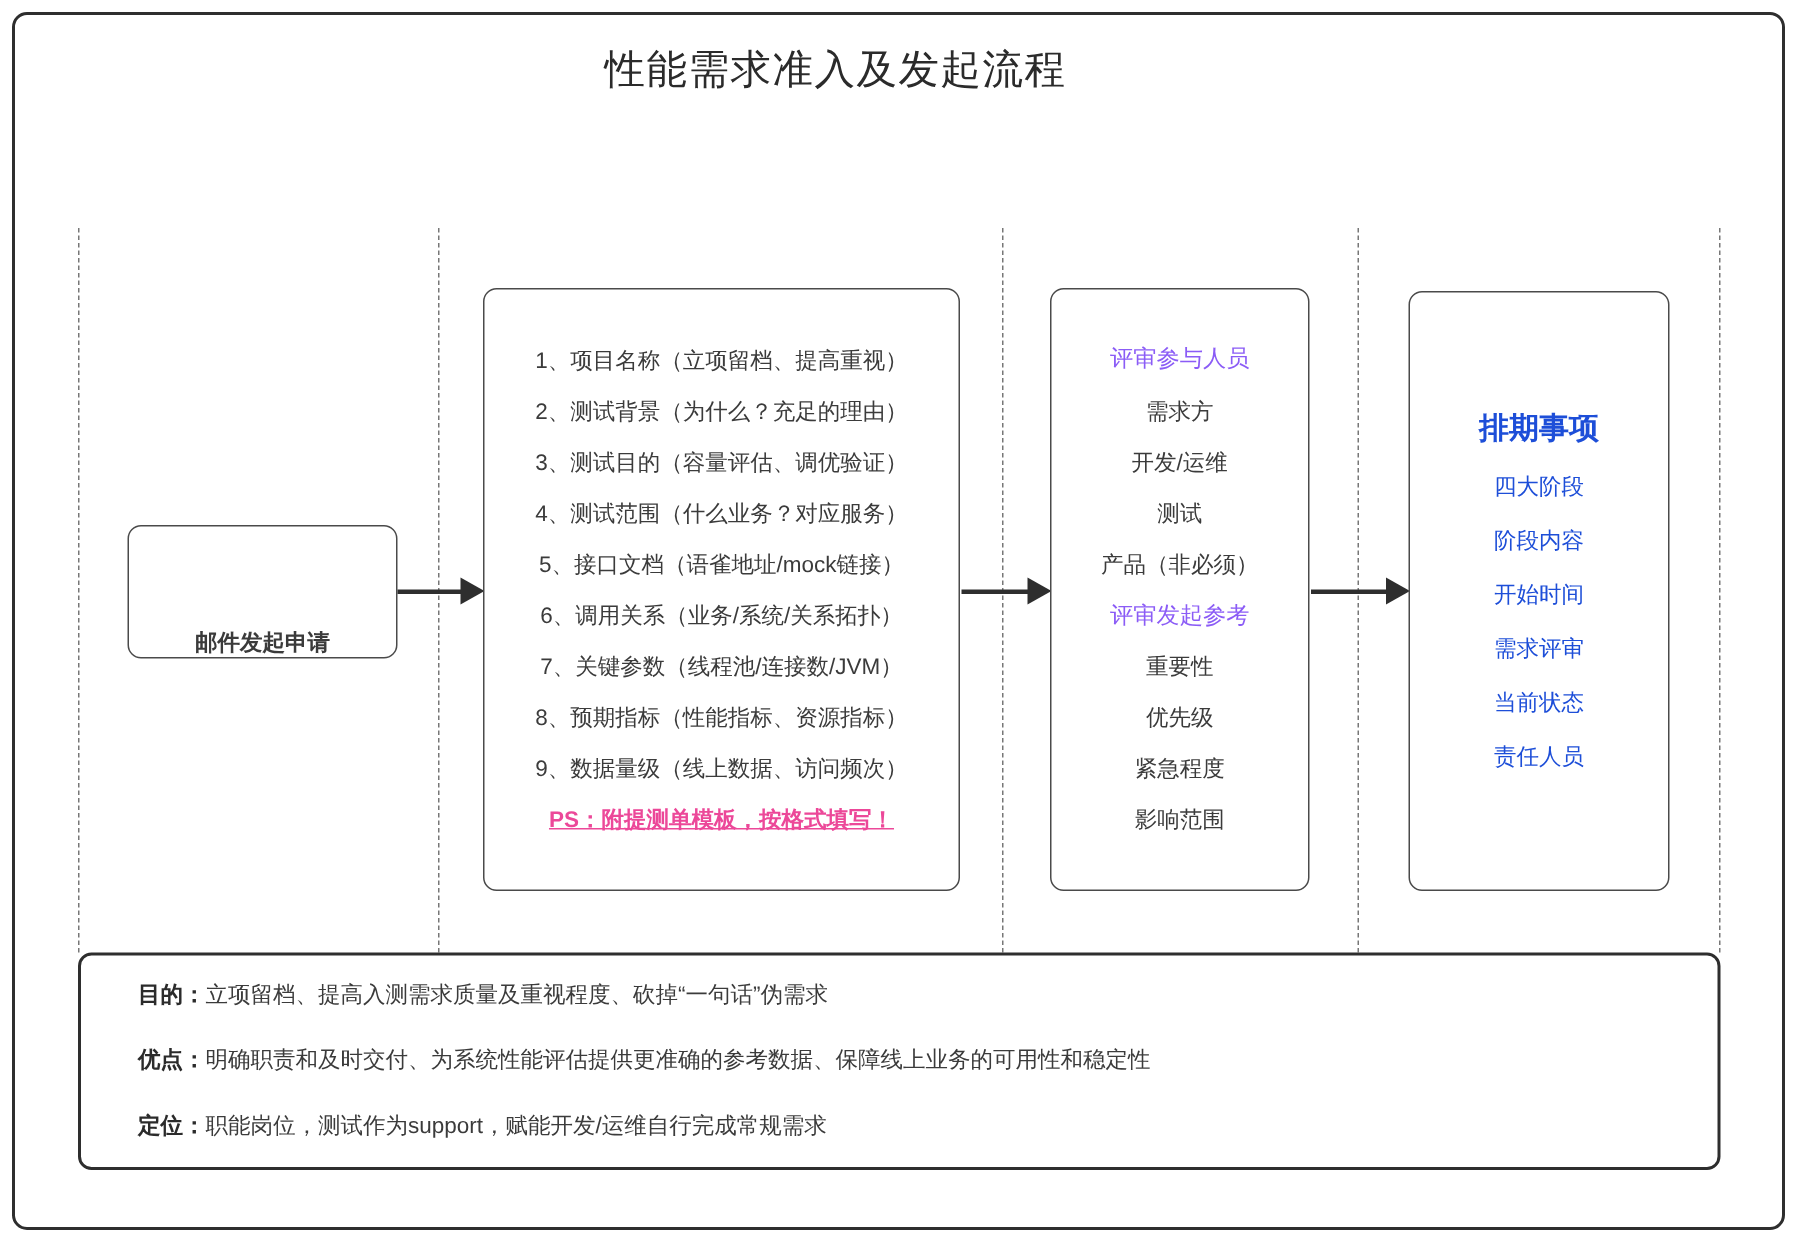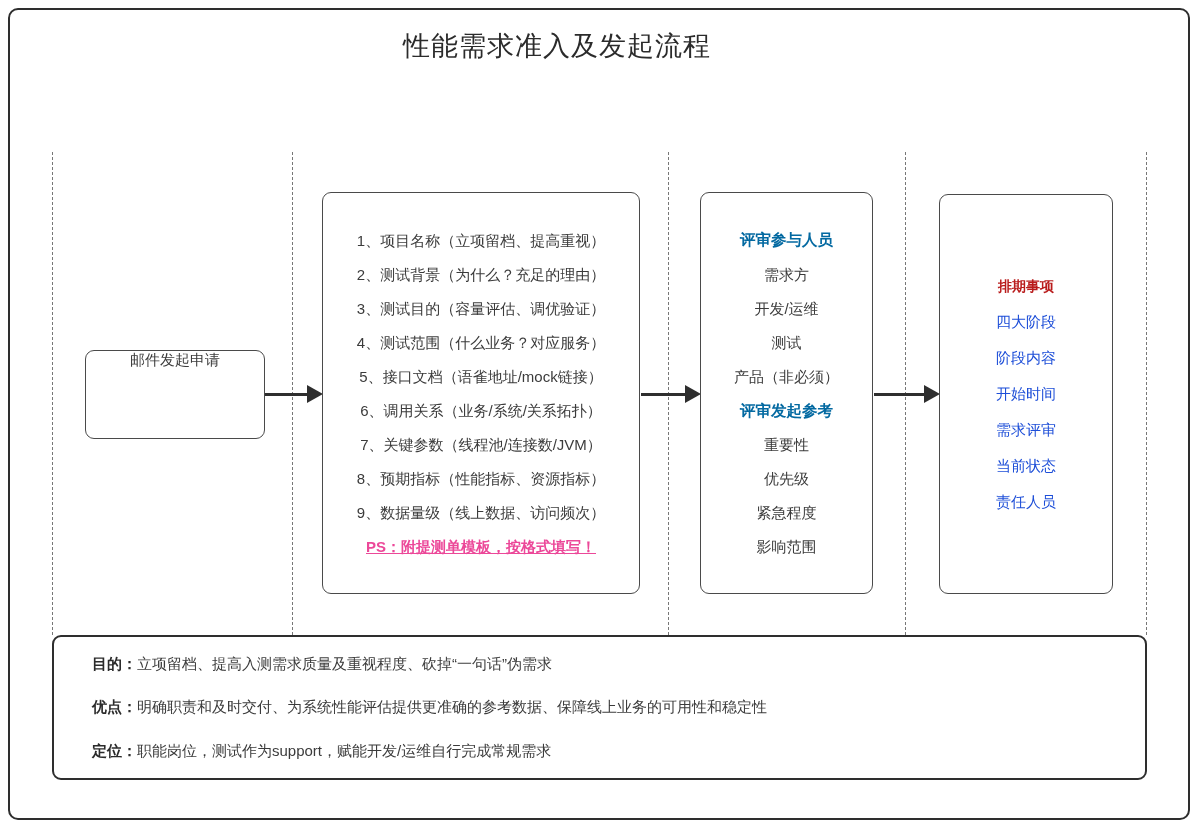--- a/index.html
+++ b/index.html
@@ -92,21 +92,22 @@
     background: #fff;
     display: flex;
     flex-direction: column;
     align-items: center;
   }
   .node-start {
     left: 85px;
     top: 350px;
     width: 180px;
     height: 89px;
-    justify-content: flex-start;
+    justify-content: flex-end;
+    font-weight: bold;
   }
   .node-start .node-line {
     font-size: 15px;
     color: #3b3b3b;
   }
 
   .node-content {
     left: 322px;
     top: 192px;
     width: 318px;
@@ -136,44 +137,44 @@
     padding: 4px 0;
   }
   .node-review .node-line {
     font-size: 15px;
     color: #3b3b3b;
     line-height: 1;
     padding: 9.5px 0;
     white-space: nowrap;
   }
   .node-review .node-line.bold {
-    font-weight: bold;
-    color: #0369a1;
+    font-weight: normal;
+    color: #8b5cf6;
     font-size: 15.5px;
   }
 
   .node-schedule {
     left: 939px;
     top: 194px;
     width: 174px;
     height: 400px;
     justify-content: center;
     padding: 4px 0;
   }
   .node-schedule .node-line {
     font-size: 15px;
     color: #1d4ed8;
     line-height: 1;
     padding: 10.5px 0;
     white-space: nowrap;
   }
   .node-schedule .node-line.bold {
     font-weight: bold;
-    color: #b91c1c;
-    font-size: 14px;
+    color: #1d4ed8;
+    font-size: 20px;
   }
 
   
   .arrow {
     position: absolute;
     height: 14px;
     display: flex;
     align-items: center;
   }
   .arrow .shaft {

